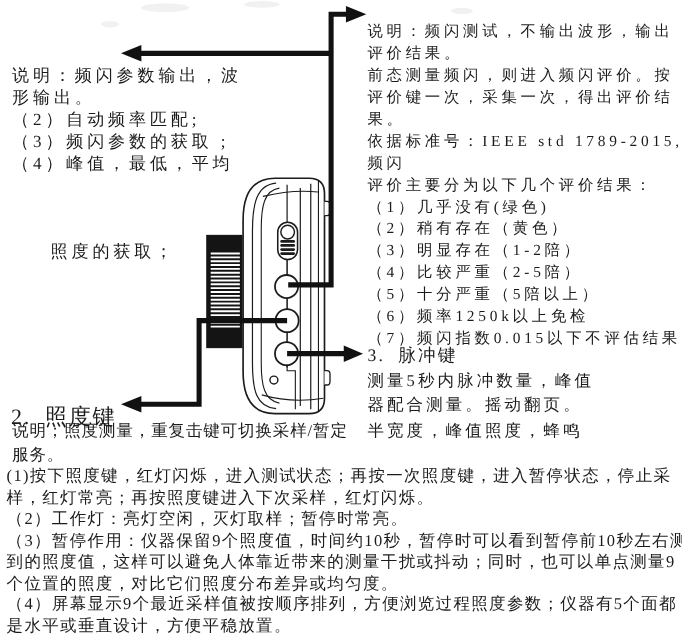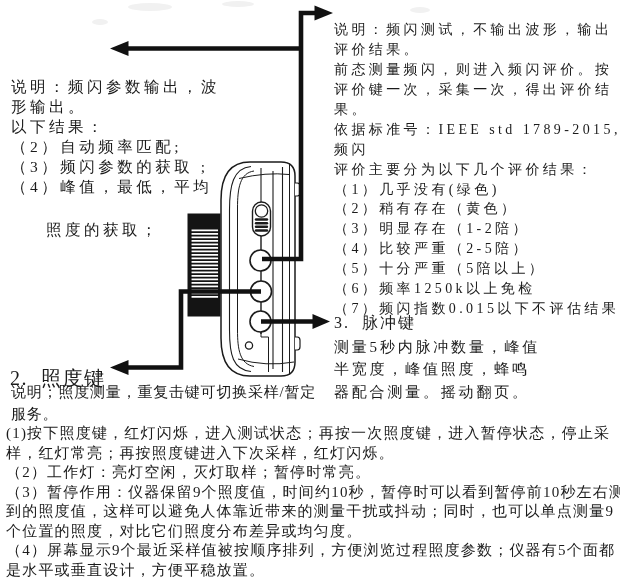--- a/index.html
+++ b/index.html
@@ -10,21 +10,21 @@
   }
   #art{position:absolute;left:0;top:0;z-index:1;}
   .tb{position:absolute; z-index:2; white-space:pre;}
   .line{white-space:pre;}
 
   .h1{font-size:20px; letter-spacing:1.5px; font-weight:500;}
   #t-flicker{left:10px; top:31px;}
   #t-lux{left:10px; top:353px;margin-top:12px;}
   #t-pulse{left:334px; top:313px; font-size:16px; letter-spacing:2px; font-weight:500;}
 
-  #flicker-lines{left:11px; top:60px; font-size:15.5px; letter-spacing:3.5px;margin-top:17px;}
+  #flicker-lines{left:11px; top:60px; font-size:15.5px; letter-spacing:3.5px;}
   #flicker-lines .line{height:20px; line-height:20px;}
   #flicker-hang{left:46px; top:220px; font-size:15.5px; letter-spacing:3.5px; line-height:20px;}
 
   #eval-lines{left:334px; top:4px; font-size:14px; letter-spacing:3.4px;margin-top:16px;}
   #eval-lines .line{height:19.95px; line-height:19.95px;}
 
   #pulse-lines{left:334px; top:336px; font-size:15px; letter-spacing:2.8px;}
   #pulse-lines .line{height:22.3px; line-height:22.3px;}
 
   #lux-lines{left:11px; top:382px; font-size:15px; letter-spacing:0.8px;}
@@ -105,26 +105,26 @@
         <polyline points="261,291.5 181,291.5 181,367.5 127,367.5"></polyline>
         <polygon points="110,367.5 128.5,360 128.5,375" fill="#111111" stroke="none"></polygon>
       </g>
       <g>
         <line x1="261" y1="321.5" x2="313" y2="321.5"></line>
         <polygon points="330,321.5 312.5,314 312.5,329" fill="#111111" stroke="none"></polygon>
       </g>
     </g>
   </svg>
 
-  <div class="tb" id="flicker-lines"><div class="line">说明：频闪参数输出，波</div><div class="line">形输出。</div><div class="line">以下结果：</div><div class="line">（2）自动频率匹配;</div><div class="line">（3）频闪参数的获取 ;</div><div class="line">（4）峰值，最低，平均</div></div>
+  <div class="tb" id="flicker-lines"><div class="line">说明：频闪参数输出，波</div><div class="line">形输出。</div><div class="line">（2）自动频率匹配;</div><div class="line">（3）频闪参数的获取 ;</div><div class="line">（4）峰值，最低，平均</div></div>
   <div class="tb" id="flicker-hang">照度的获取；</div>
 
   <div class="tb" id="eval-lines"><div class="line">说明：频闪测试，不输出波形，输出</div><div class="line">评价结果。</div><div class="line">前态测量频闪，则进入频闪评价。按</div><div class="line">评价键一次，采集一次，得出评价结</div><div class="line">果。</div><div class="line">依据标准号：IEEE std 1789-2015,</div><div class="line">频闪</div><div class="line">评价主要分为以下几个评价结果：</div><div class="line">（1）几乎没有(绿色)</div><div class="line">（2）稍有存在（黄色）</div><div class="line">（3）明显存在（1-2陪）</div><div class="line">（4）比较严重（2-5陪）</div><div class="line">（5）十分严重（5陪以上）</div><div class="line">（6）频率1250k以上免检</div><div class="line">（7）频闪指数0.015以下不评估结果</div></div>
 
   <div class="tb" id="t-pulse">3.  脉冲键</div>
-  <div class="tb" id="pulse-lines"><div class="line">测量5秒内脉冲数量，峰值</div><div class="line">半宽度，峰值照度，蜂鸣</div><div class="line">器配合测量。摇动翻页。</div></div>
+  <div class="tb" id="pulse-lines"><div class="line">测量5秒内脉冲数量，峰值</div><div class="line">器配合测量。摇动翻页。</div><div class="line">半宽度，峰值照度，蜂鸣</div></div>
 
   <div class="tb h1" id="t-lux">2.  照度键</div>
   <div class="tb" id="lux-lines"><div class="line">说明；照度测量，重复击键可切换采样/暂定</div><div class="line">服务。</div></div>
 
   <div class="tb" id="note-lines"><div class="line">(1)按下照度键，红灯闪烁，进入测试状态；再按一次照度键，进入暂停状态，停止采</div><div class="line">样，红灯常亮；再按照度键进入下次采样，红灯闪烁。</div><div class="line">（2）工作灯：亮灯空闲，灭灯取样；暂停时常亮。</div><div class="line">（3）暂停作用：仪器保留9个照度值，时间约10秒，暂停时可以看到暂停前10秒左右测</div><div class="line">到的照度值，这样可以避免人体靠近带来的测量干扰或抖动；同时，也可以单点测量9</div><div class="line">个位置的照度，对比它们照度分布差异或均匀度。</div><div class="line">（4）屏幕显示9个最近采样值被按顺序排列，方便浏览过程照度参数；仪器有5个面都</div><div class="line">是水平或垂直设计，方便平稳放置。</div></div>
 
 </div>
 
 </body></html>

